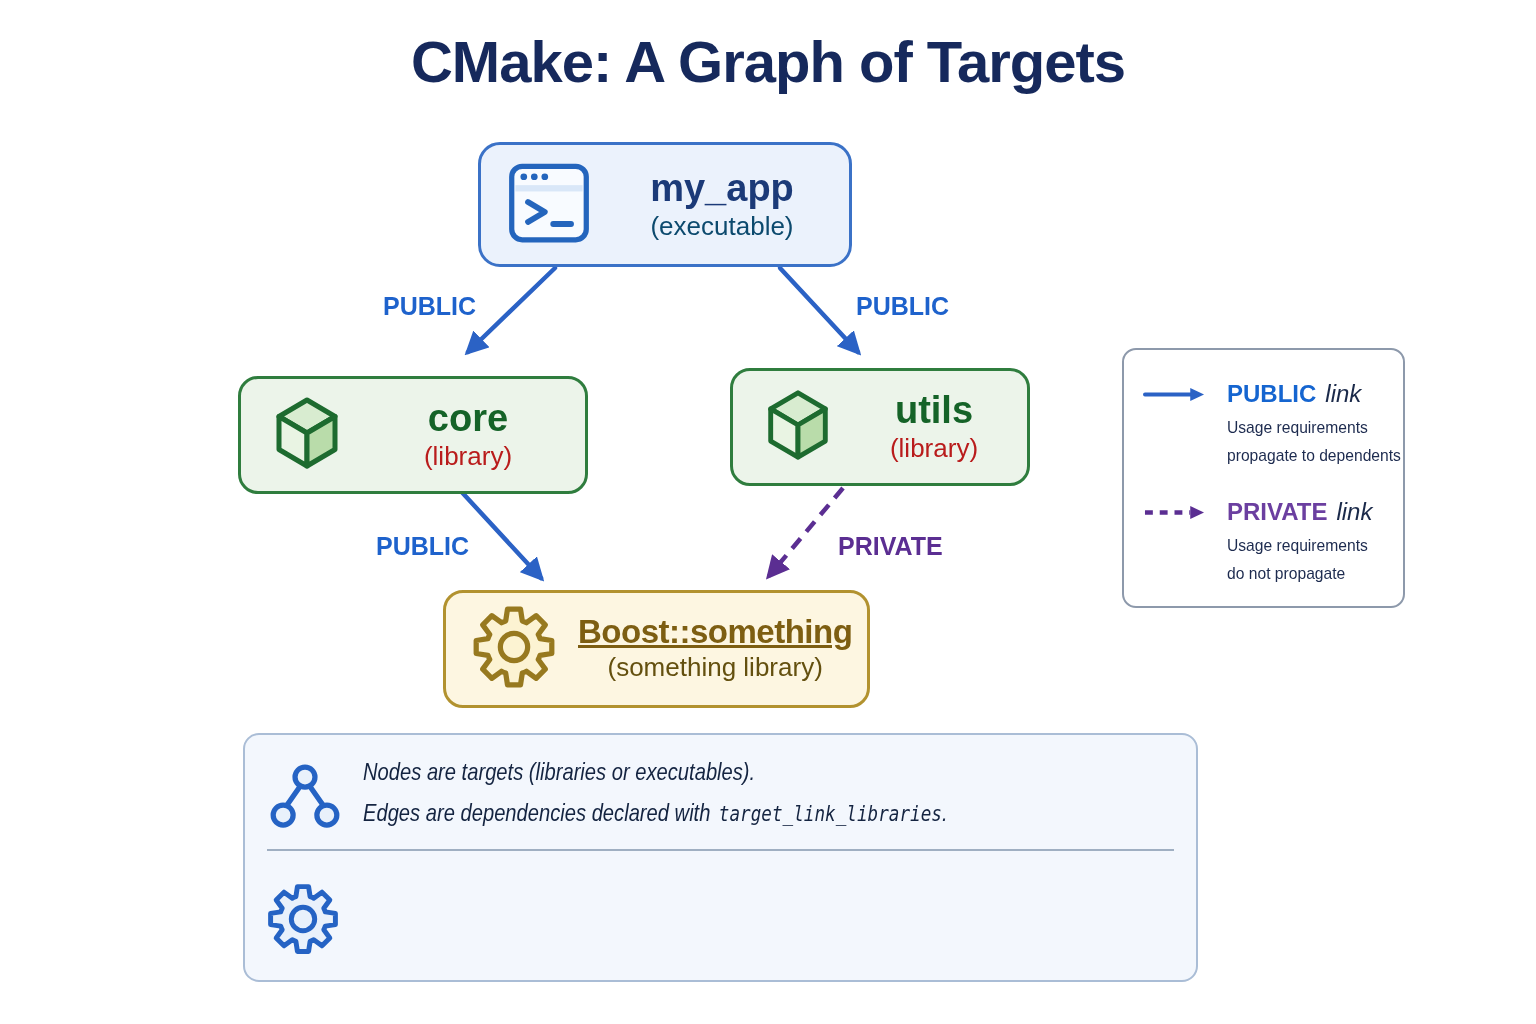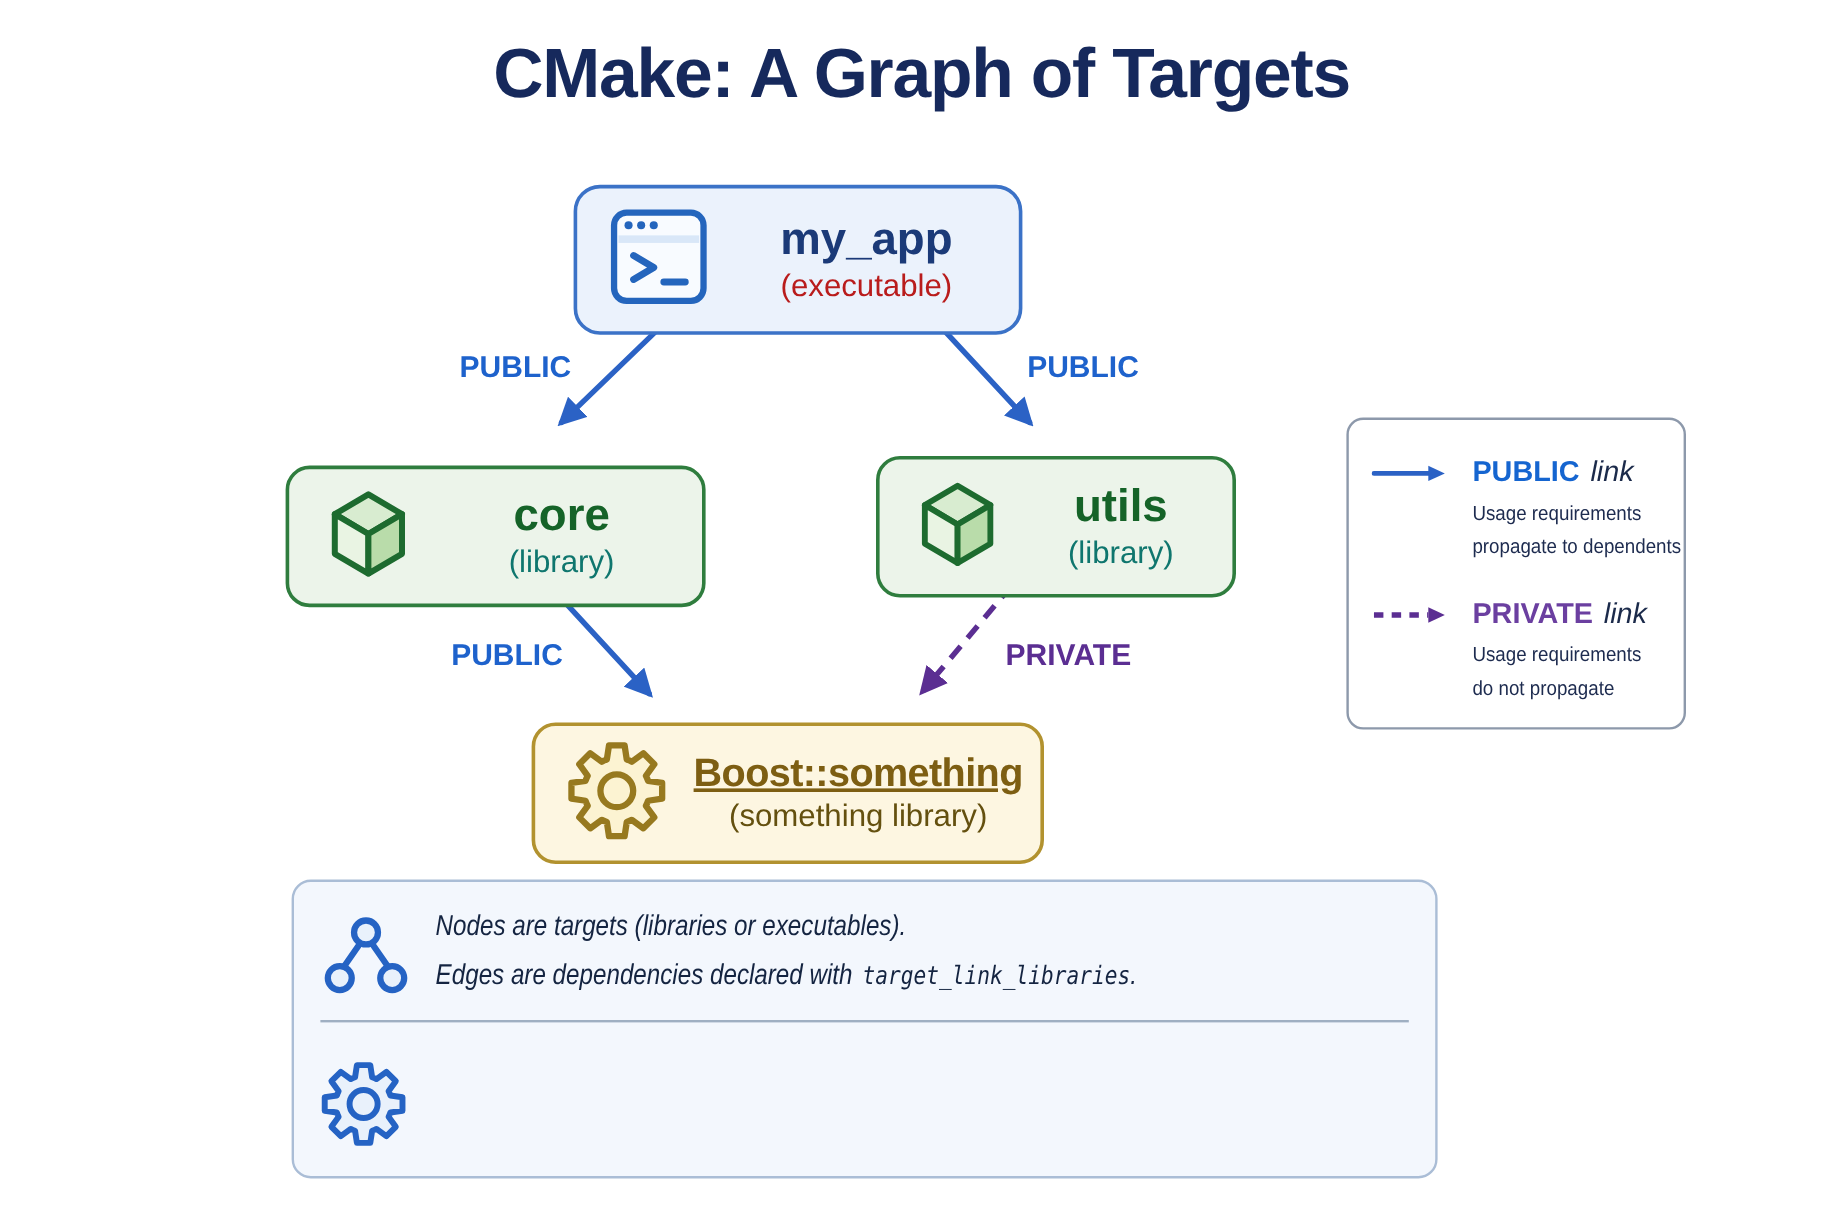--- a/index.html
+++ b/index.html
@@ -19,31 +19,31 @@
   .edge-label{position:absolute;font-size:25px;font-weight:700;letter-spacing:0;}
   .el-blue{color:#1e62cc;}
   .el-purple{color:#5b2e92;}
   .el-pub1{left:383px;top:292px;}
   .el-pub2{left:856px;top:292px;}
   .el-pub3{left:376px;top:532px;}
   .el-priv{left:838px;top:532px;}
 
   
   .node{position:absolute;display:flex;align-items:center;box-sizing:border-box;
-        border-radius:22px;padding:0 18px 0 26px;gap:22px;margin-top:12px;}
+        border-radius:22px;padding:0 18px 0 26px;gap:22px;}
   .node .txt{flex:1;text-align:center;}
   .node .t1{font-weight:700;line-height:1.12;}
   .node .t2{font-weight:400;font-size:26px;line-height:1.25;}
   .node-exec{left:478px;top:142px;width:374px;height:125px;background:#ebf2fc;border:3px solid #3b72c7;}
   .node-exec .t1{font-size:38px;color:#1b3a78;}
-  .node-exec .t2{color:#b91c1c;text-align:center;}
+  .node-exec .t2{color:#0c4a6e;text-align:center;}
   .node-core{left:238px;top:376px;width:350px;height:118px;background:#ecf4ea;border:3px solid #2f7d3e;border-radius:20px;}
   .node-utils{left:730px;top:368px;width:300px;height:118px;background:#ecf4ea;border:3px solid #2f7d3e;border-radius:20px;}
   .node-lib .t1{font-size:38px;color:#156328;}
-  .node-lib .t2{color:#0f766e;}
+  .node-lib .t2{color:#b91c1c;}
   .node-ext{left:443px;top:590px;width:427px;height:118px;background:#fdf6e1;border:3px solid #b2922f;border-radius:20px;}
   .node-ext .t1{font-size:33px;color:#7d5e12;letter-spacing:-0.5px;text-decoration:underline;}
   .node-ext .t2{color:#64500f;}
   .node svg{flex:none;}
 
   
   .legend{position:absolute;left:1122px;top:348px;width:283px;height:260px;box-sizing:border-box;
           background:#ffffff;border:2px solid #8d99ab;border-radius:14px;padding:30px 10px 0 19px;}
   .lrow{display:flex;align-items:center;}
   .lrow svg{width:63px;height:17px;flex:none;margin-right:21px;}

